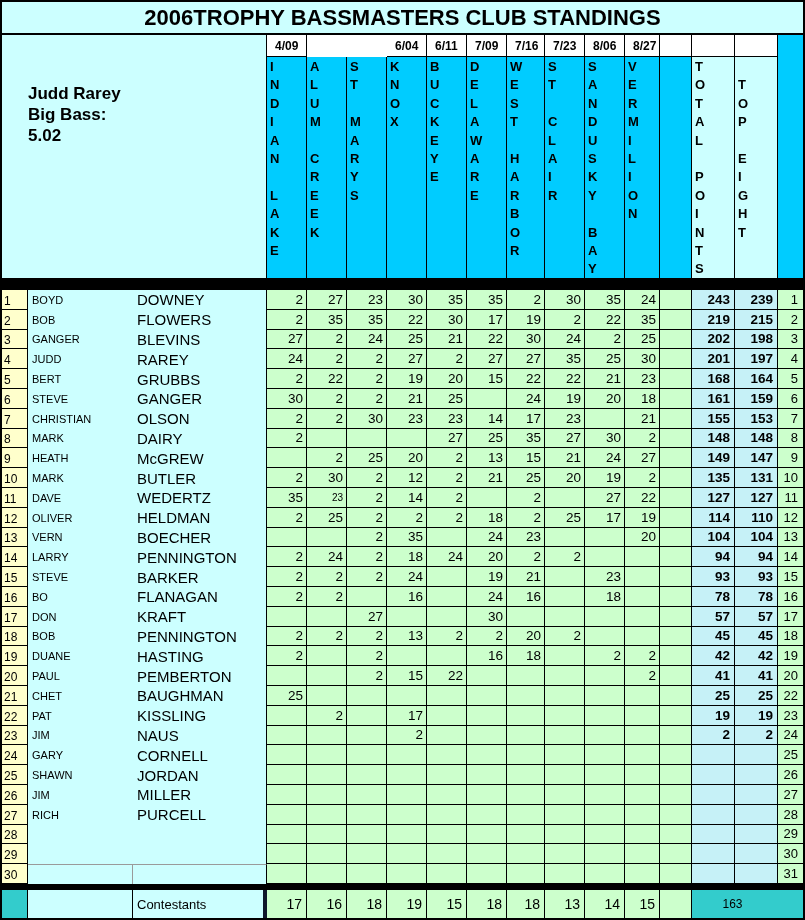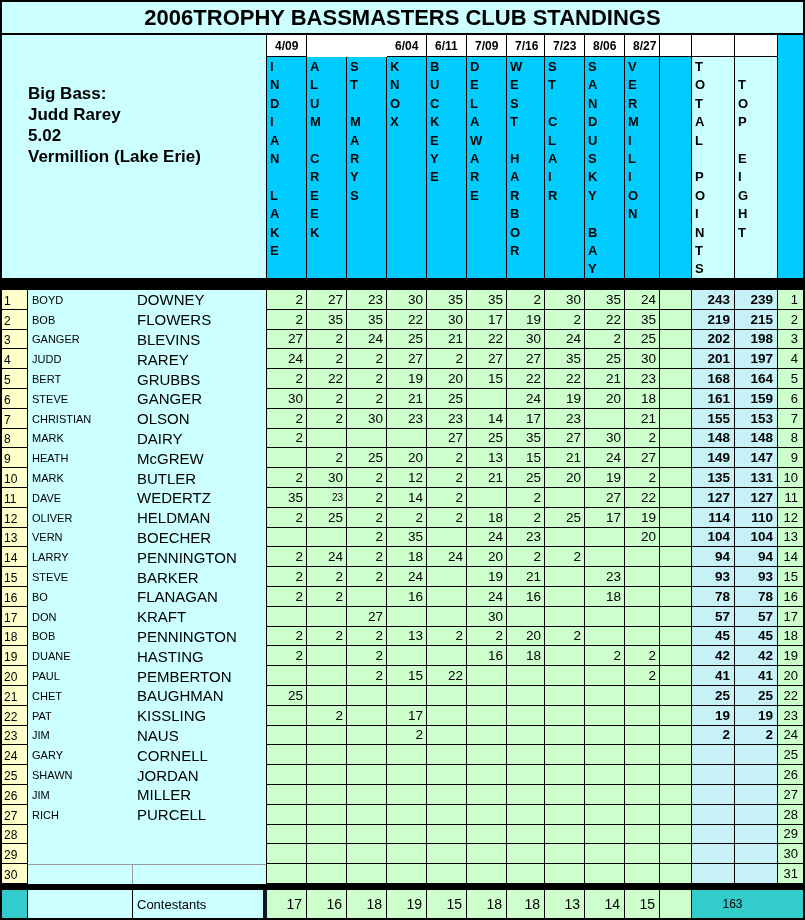--- a/index.html
+++ b/index.html
@@ -54,24 +54,23 @@
 </style>
 </head>
 <body>
 
 <div class="window">
 
   <div class="title">2006TROPHY BASSMASTERS CLUB STANDINGS</div>
 
   <div class="cols header">
     <div class="bigbass">
+      <div>Judd Rarey</div>
       <div>Big Bass:</div>
-      <div>Judd Rarey</div>
       <div>5.02</div>
-      <div>Vermillion (Lake Erie)</div>
     </div>
 
   <div class="cell date" style="grid-area: 1 / 4;">4/09</div>
       <div class="cell venue" style="grid-area: 2 / 4;">
         <div class="vl">I</div>
         <div class="vl">N</div>
         <div class="vl">D</div>
         <div class="vl">I</div>
         <div class="vl">A</div>
         <div class="vl">N</div>

